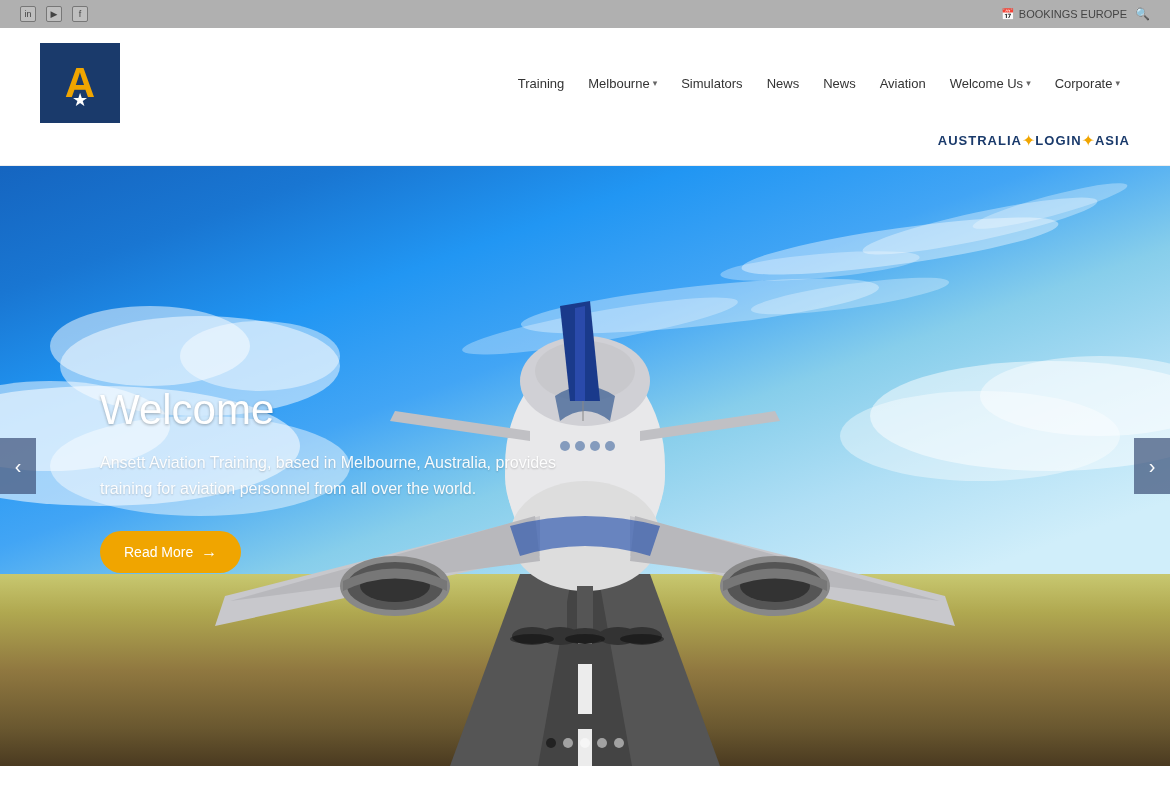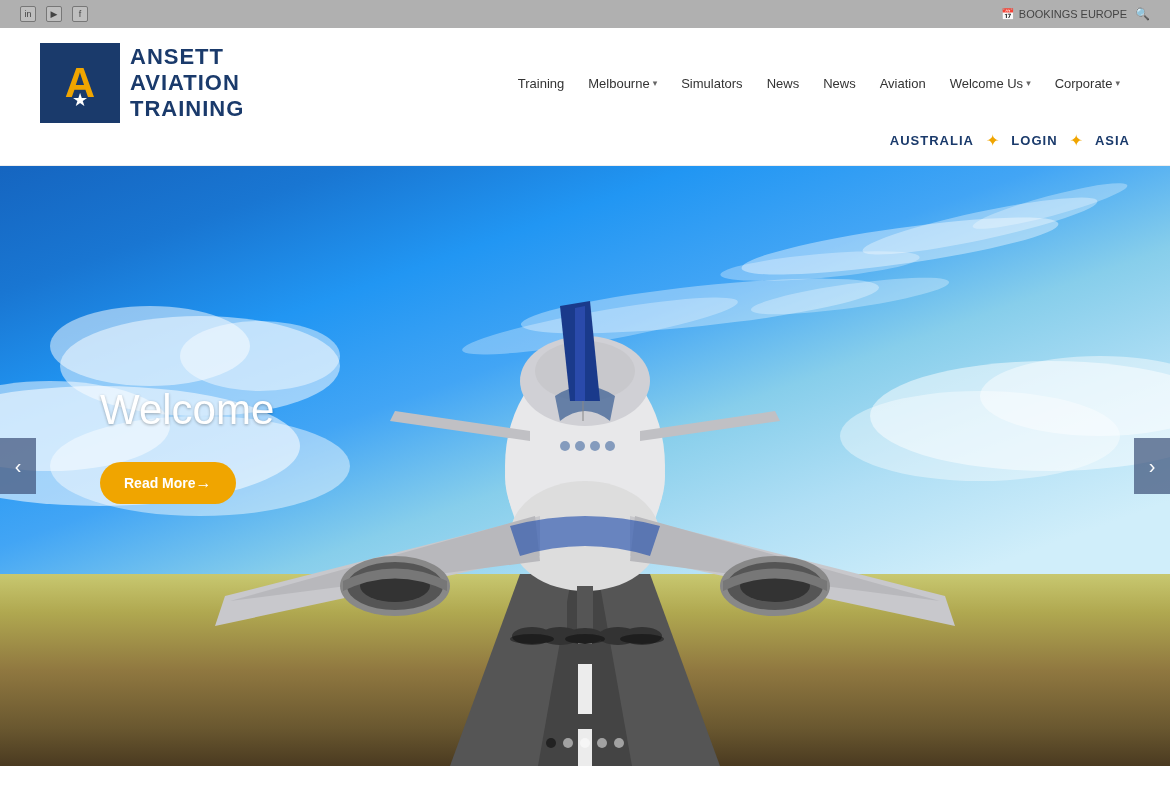--- a/index.html
+++ b/index.html
@@ -69,21 +69,21 @@
     .nav-item {
       font-size: 13px; color: #333; padding: 6px 10px;
       cursor: pointer; white-space: nowrap;
       display: flex; align-items: center; gap: 3px;
     }
     .nav-arrow { font-size: 9px; color: #666; }
 
     
     .region-bar {
       display: flex; justify-content: flex-end;
-      align-items: center; gap: 12px;
+      align-items: center; gap: 0;
       padding-top: 8px;
     }
     .region-item {
       font-size: 13px; font-weight: 700; color: #1a3a6b;
       letter-spacing: 1px; cursor: pointer;
     }
     .region-star { color: #f0a500; font-size: 16px; }
 
     
     .hero {
@@ -102,36 +102,36 @@
 
     
     .hero-content {
       position: absolute;
       top: 220px; left: 100px;
       color: white;
       z-index: 10;
     }
     .hero-title {
       font-size: 42px; font-weight: 300; color: white;
-      margin-bottom: 28px;
+      margin-bottom: 16px;
       text-shadow: 0 1px 3px rgba(0,0,0,0.3);
     }
     .hero-desc {
       font-size: 16px; color: rgba(255,255,255,0.95);
       max-width: 460px; line-height: 1.6;
       margin-bottom: 30px;
       text-shadow: 0 1px 2px rgba(0,0,0,0.2);
     }
     .read-more-btn {
       background: #f0a500;
       color: white; border: none;
       padding: 12px 24px;
       border-radius: 25px; cursor: pointer;
-      font-size: 14px; font-weight: 700;
-      display: flex; align-items: center; 
+      font-size: 14px; font-weight: 400;
+      display: flex; align-items: center; gap: 8px;
     }
     .btn-arrow { font-size: 16px; }
 
     
     .hero-prev, .hero-next {
       position: absolute; top: 50%; transform: translateY(-50%);
       width: 36px; height: 56px;
       background: rgba(60,80,120,0.7);
       color: white; font-size: 20px;
       display: flex; align-items: center; justify-content: center;
@@ -170,25 +170,20 @@
 </div>
 
 <div class="header">
   <div class="header-top">
 
     <div class="logo">
       <div class="logo-box">
         <span class="logo-a">A</span>
         <span class="logo-star">★</span>
       </div>
-      <div class="logo-text">
-        <span class="logo-text-top">ANSETT</span>
-        <span class="logo-text-mid">AVIATION</span>
-        <span class="logo-text-bot">TRAINING</span>
-      </div>
     </div>
 
     <nav class="nav">
       <div class="nav-item">
         <span>Training</span>
       </div>
       <div class="nav-item">
         <span>Melbourne</span>
         <span class="nav-arrow">▾</span>
       </div>
@@ -320,20 +315,21 @@
     <rect x="440" y="345" width="14" height="45" fill="#555"></rect>
     <ellipse cx="447" cy="390" rx="20" ry="9" fill="#333"></ellipse>
 
     <ellipse cx="337" cy="393" rx="22" ry="5" fill="rgba(0,0,0,0.4)"></ellipse>
     <ellipse cx="390" cy="393" rx="20" ry="5" fill="rgba(0,0,0,0.4)"></ellipse>
     <ellipse cx="447" cy="393" rx="22" ry="5" fill="rgba(0,0,0,0.4)"></ellipse>
   </svg>
 
   <div class="hero-content">
     <h1 class="hero-title">Welcome</h1>
+    <p class="hero-desc">Ansett Aviation Training, based in Melbourne, Australia, provides training for aviation personnel from all over the world.</p>
     <button class="read-more-btn">
       <span>Read More</span>
       <span class="btn-arrow">→</span>
     </button>
   </div>
 
   <div class="hero-prev">
     <span>‹</span>
   </div>
 

